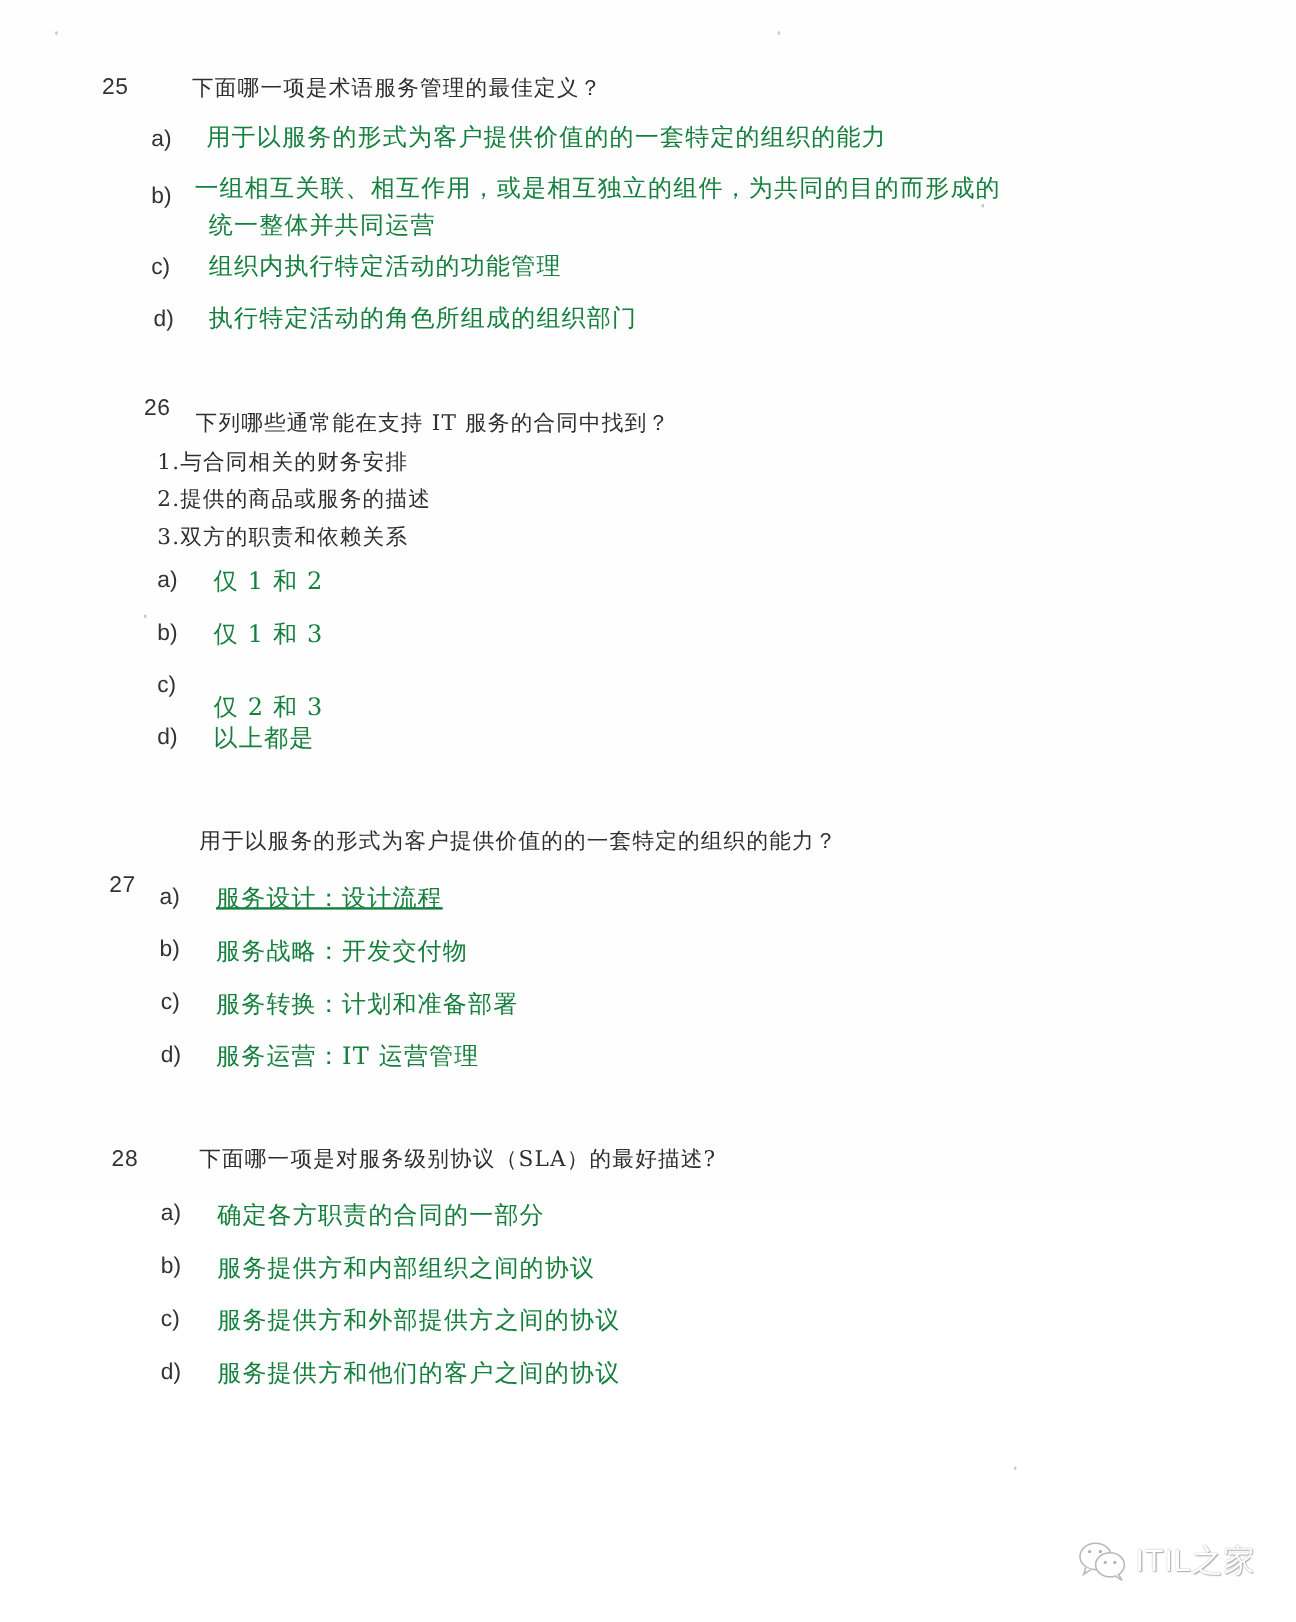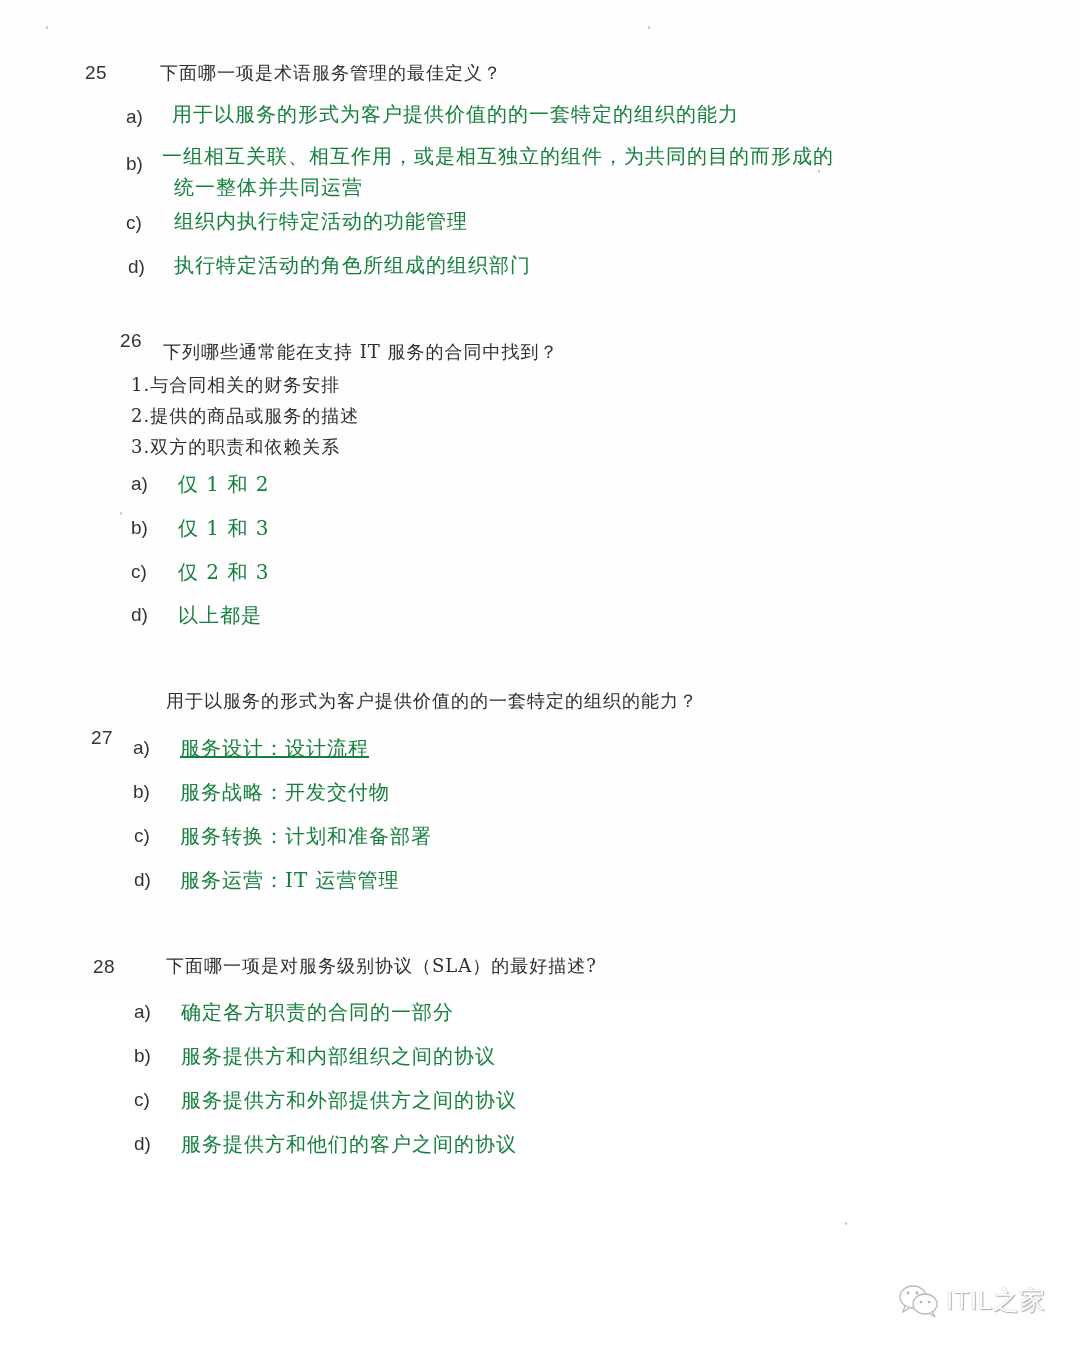--- a/index.html
+++ b/index.html
@@ -120,21 +120,21 @@
     <span class="stmt" style="left:131px; top:404px;">2.提供的商品或服务的描述</span>
     <span class="stmt" style="left:131px; top:435px;">3.双方的职责和依赖关系</span>
 
     <span class="opt-letter" style="left:131px; top:473px;">a)</span>
     <span class="opt-text" style="left:178px; top:471px;">仅 1 和 2</span>
 
     <span class="opt-letter" style="left:131px; top:517px;">b)</span>
     <span class="opt-text" style="left:178px; top:515px;">仅 1 和 3</span>
 
     <span class="opt-letter" style="left:131px; top:561px;">c)</span>
-    <span class="opt-text" style="left:178px; top:559px;text-align:center;">仅 2 和 3</span>
+    <span class="opt-text" style="left:178px; top:576px;text-align:center;">仅 2 和 3</span>
 
     <span class="opt-letter" style="left:131px; top:604px;">d)</span>
     <span class="opt-text" style="left:178px; top:602px;">以上都是</span>
   </div>
 
   <div class="q">
     <span class="q-num" style="left:91px; top:691px;margin-top:36px;">27</span>
     <span class="q-text" style="left:134px; top:689px;">用于以服务的形式为客户提供价值的的一套特定的组织的能力？</span>
 
     <span class="opt-letter" style="left:133px; top:737px;">a)</span>

